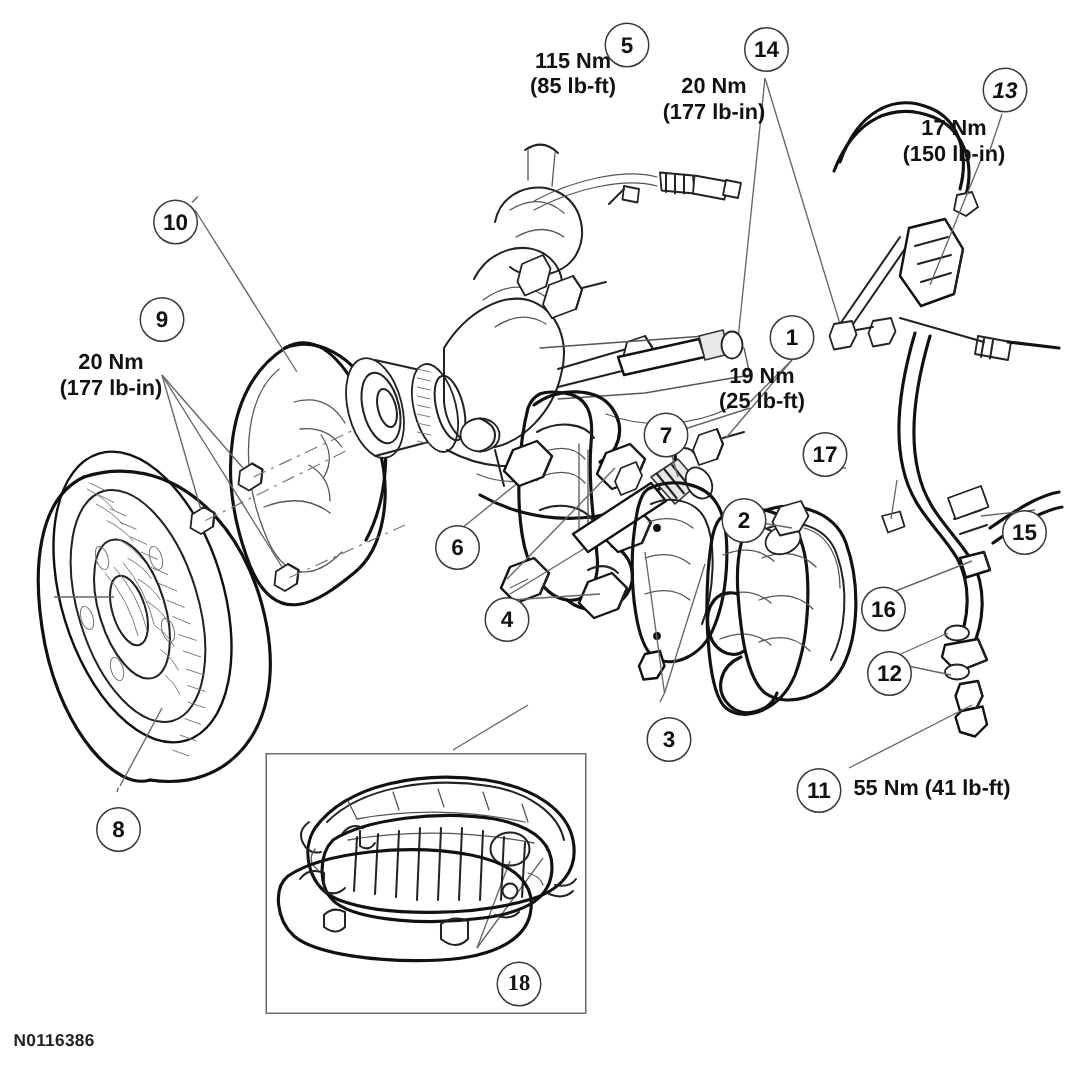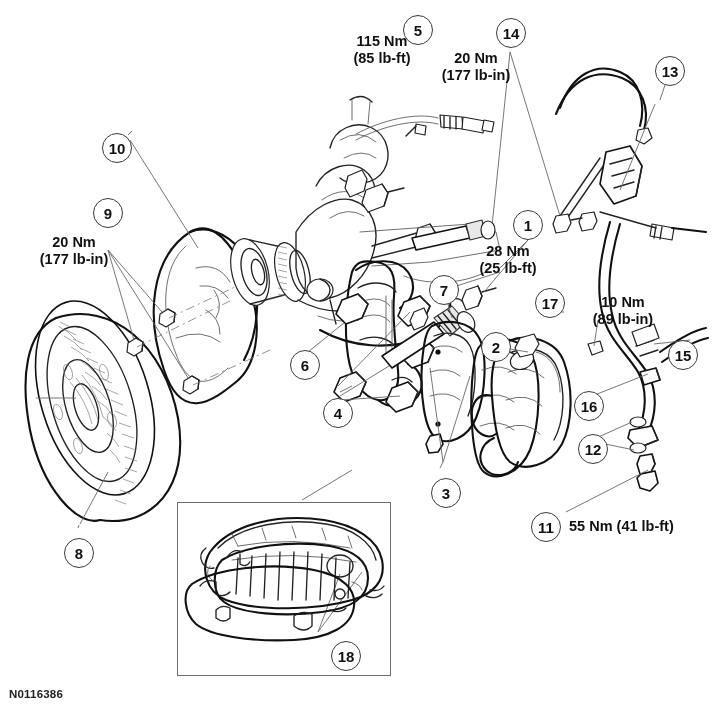--- a/index.html
+++ b/index.html
@@ -348,50 +348,50 @@
   <div id="inset"></div>
 
   <div class="tq" style="left:334px;top:33px;width:96px;">
     <div>115 Nm</div>
     <div>(85 lb-ft)</div>
   </div>
   <div class="tq" style="left:424px;top:50px;width:104px;">
     <div>20 Nm</div>
     <div>(177 lb-in)</div>
   </div>
+  <div class="tq" style="left:584px;top:78px;width:104px;">
+    <div>17 Nm</div>
+    <div>(150 lb-in)</div>
+  </div>
   <div class="tq" style="left:22px;top:234px;width:104px;">
     <div>20 Nm</div>
     <div>(177 lb-in)</div>
   </div>
   <div class="tq" style="left:458px;top:243px;width:100px;">
-    <div>28 Nm</div>
+    <div>19 Nm</div>
     <div>(25 lb-ft)</div>
-  </div>
-  <div class="tq" style="left:572px;top:294px;width:102px;">
-    <div>10 Nm</div>
-    <div>(89 lb-in)</div>
   </div>
   <div class="tq l" style="left:569px;top:518px;">
     <div>55 Nm (41 lb-ft)</div>
   </div>
 
   <div class="cal" style="left:513px;top:210px;">1</div>
   <div class="cal" style="left:481px;top:332px;">2</div>
   <div class="cal" style="left:431px;top:478px;">3</div>
   <div class="cal" style="left:323px;top:398px;">4</div>
   <div class="cal" style="left:403px;top:15px;">5</div>
   <div class="cal" style="left:290px;top:350px;">6</div>
   <div class="cal" style="left:429px;top:275px;">7</div>
   <div class="cal" style="left:64px;top:538px;">8</div>
   <div class="cal" style="left:93px;top:198px;">9</div>
   <div class="cal" style="left:102px;top:133px;">10</div>
   <div class="cal" style="left:531px;top:512px;">11</div>
   <div class="cal" style="left:578px;top:434px;">12</div>
-  <div class="cal" style="left:655px;top:56px;">13</div>
+  <div class="cal" style="left:655px;top:45px;font-style:italic;">13</div>
   <div class="cal" style="left:496px;top:18px;">14</div>
   <div class="cal" style="left:668px;top:340px;text-align:center;">15</div>
   <div class="cal" style="left:574px;top:391px;">16</div>
   <div class="cal" style="left:535px;top:288px;">17</div>
-  <div class="cal" style="left:331px;top:641px;">18</div>
+  <div class="cal" style="left:331px;top:641px;font-family:Liberation Serif, serif;">18</div>
 
   <div id="figid">N0116386</div>
 
 </div>
 
 </body></html>

